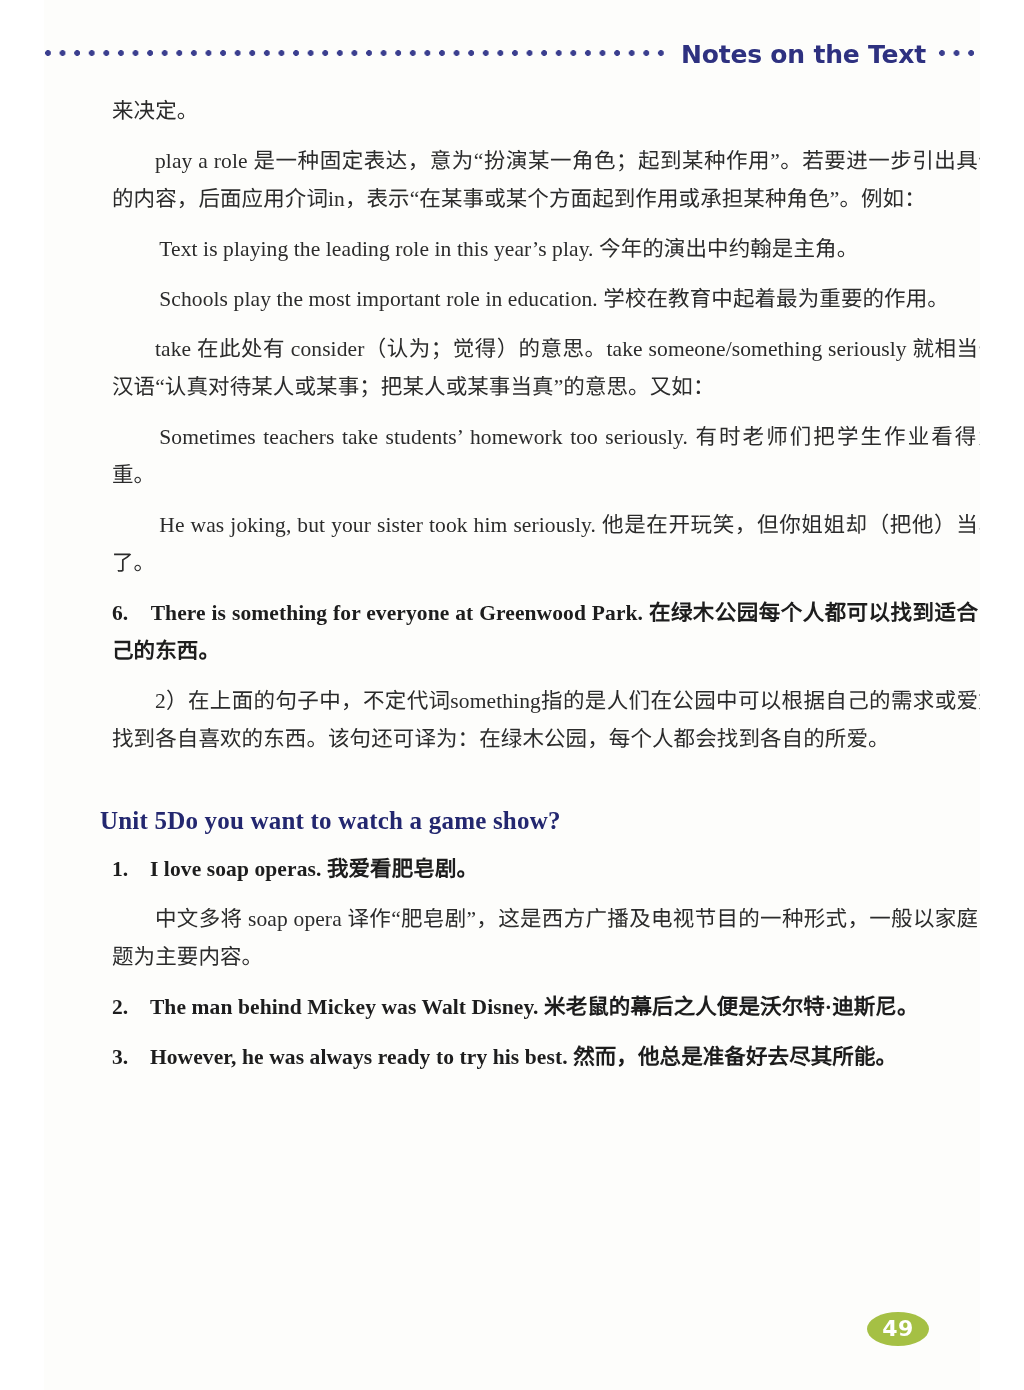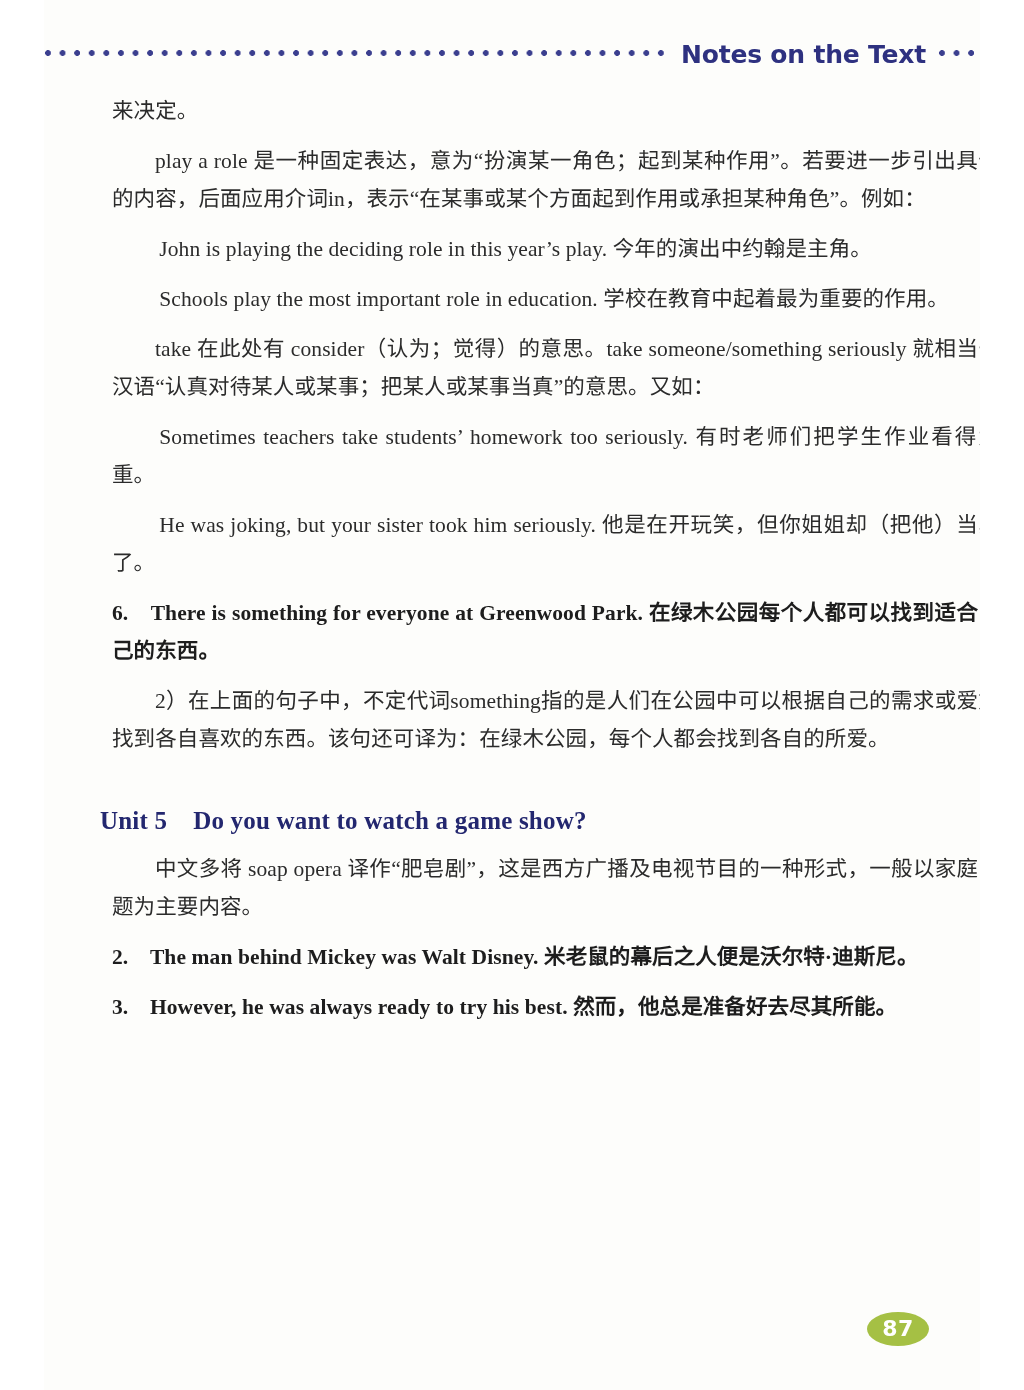--- a/index.html
+++ b/index.html
@@ -84,21 +84,21 @@
 
   
   .unit-heading {
     margin: 46px 0 2px 0;
     font-size: 25px;
     line-height: 34px;
     font-weight: bold;
     color: #23276f;
     letter-spacing: 0.2px;
   }
-  .unit-heading .unit-no { margin-right: 26px; }
+  .unit-heading .unit-no { }
 
   
   .page-badge {
     position: absolute;
     left: 823px;
     top: 1312px;
     width: 62px;
     height: 34px;
     border-radius: 50%;
     background: #a5c044;
@@ -120,37 +120,38 @@
     <span class="dot-rule"></span>
     <span class="header-title">Notes on the Text</span>
     <span class="dot-rule short"></span>
   </div>
 
   <div class="content">
 
     <p>来决定。</p>
 
     <p class="ind">play a role 是一种固定表达，意为“扮演某一角色；起到某种作用”。若要进一步引出具体的内容，后面应用介词in，表示“在某事或某个方面起到作用或承担某种角色”。例如：</p>
-    <p class="ind-small">John is playing the deciding role in this year’s play. 今年的演出中约翰是主角。</p>
+    <p class="ind-small">Text is playing the leading role in this year’s play. 今年的演出中约翰是主角。</p>
     <p class="ind-small">Schools play the most important role in education. 学校在教育中起着最为重要的作用。</p>
 
     <p class="ind">take 在此处有 consider（认为；觉得）的意思。take someone/something seriously 就相当于汉语“认真对待某人或某事；把某人或某事当真”的意思。又如：</p>
     <p class="ind-small">Sometimes teachers take students’ homework too seriously. 有时老师们把学生作业看得太重。</p>
     <p class="ind-small">He was joking, but your sister took him seriously. 他是在开玩笑，但你姐姐却（把他）当真了。</p>
 
     <p class="lead">6.　There is something for everyone at Greenwood Park. 在绿木公园每个人都可以找到适合自己的东西。</p>
     <p class="ind">2）在上面的句子中，不定代词something指的是人们在公园中可以根据自己的需求或爱好找到各自喜欢的东西。该句还可译为：在绿木公园，每个人都会找到各自的所爱。</p>
 
     <p class="unit-heading">
       <span class="unit-no">Unit 5</span><span>Do you want to watch a game show?</span>
     </p>
 
+    <p class="lead">1.　I love soap operas. 我爱看肥皂剧。</p>
     <p class="ind">中文多将 soap opera 译作“肥皂剧”，这是西方广播及电视节目的一种形式，一般以家庭问题为主要内容。</p>
 
     <p class="lead">2.　The man behind Mickey was Walt Disney. 米老鼠的幕后之人便是沃尔特·迪斯尼。</p>
 
     <p class="lead">3.　However, he was always ready to try his best. 然而，他总是准备好去尽其所能。</p>
 
   </div>
 
-  <div class="page-badge">87</div>
+  <div class="page-badge">49</div>
 
 </div>
 
 </body></html>

